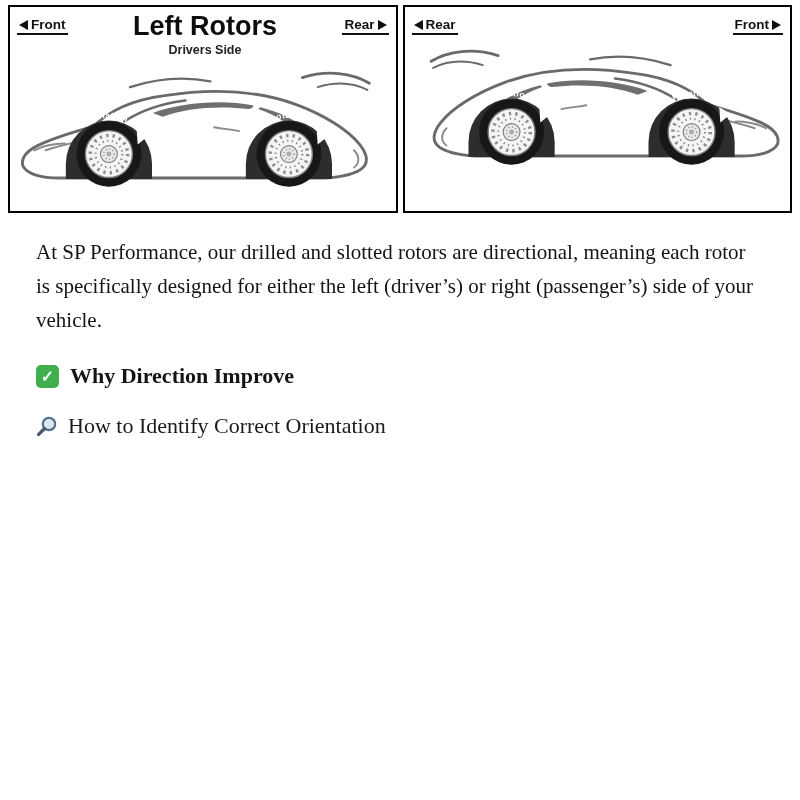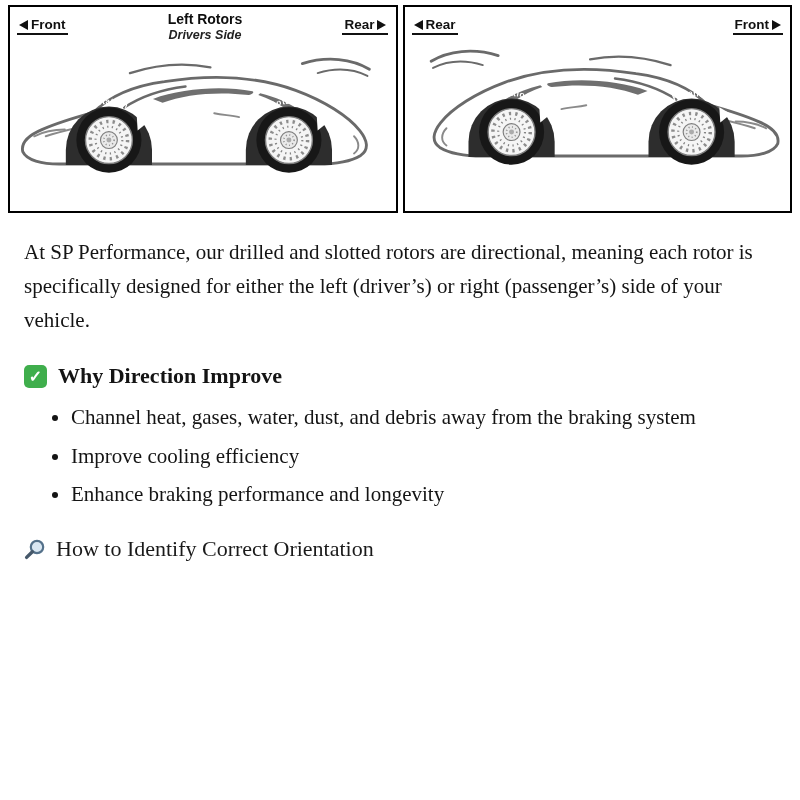--- a/index.html
+++ b/index.html
@@ -10,27 +10,27 @@
   .panel{flex:1;border:2px solid #000;background:#fff;box-sizing:border-box;
          height:208px;padding:5px 7px 0;display:flex;flex-direction:column;
          font-family:"Liberation Sans",sans-serif;overflow:hidden;}
   .panel-header{display:flex;align-items:flex-start;justify-content:space-between;}
   .dir{font-weight:bold;font-size:13.5px;color:#111;border-bottom:2.5px solid #111;
        padding:1px 2px 1px;display:inline-flex;align-items:center;gap:3px;margin-top:4px;}
   .tri{width:0;height:0;border-top:5px solid transparent;border-bottom:5px solid transparent;display:inline-block;}
   .tri-left{border-right:9px solid #111;}
   .tri-right{border-left:9px solid #111;}
   .panel-titles{text-align:center;line-height:1.1;}
-  .panel-title{font-size:14px;font-weight:bold;color:#0d0d0d;}
-  .panel-subtitle{font-size:12.5px;font-style:italic;font-weight:bold;color:#222;margin-top:2px;}
+  .panel-title{font-size:27px;font-weight:bold;color:#0d0d0d;}
+  .panel-subtitle{font-size:12.5px;font-weight:bold;color:#222;margin-top:2px;}
   .car-svg{width:100%;height:152px;display:block;margin-top:1px;}
   .rot-text{font-size:8.5px;font-weight:bold;fill:#ffffff;font-family:"Liberation Sans",sans-serif;letter-spacing:.5px;}
 
   
-  .content{padding:14px 24px 12px;}
+  .content{padding:14px 36px 12px;}
   .intro{font-size:21px;line-height:1.62;margin:8px 0 0;}
   .h-check{display:flex;align-items:center;gap:11px;font-size:22px;font-weight:bold;margin:26px 0 0;}
   .check-icon{display:inline-flex;width:23px;height:23px;border-radius:5px;background:#3fae4c;
               color:#fff;align-items:center;justify-content:center;font-size:16px;font-weight:bold;
               font-family:"Liberation Sans",sans-serif;flex:0 0 auto;}
   .lead{font-size:21px;margin:22px 0 0;}
   ul.bullets{margin:12px 0 0;padding-left:47px;}
   ul.bullets li{font-size:21px;line-height:1.6;margin-bottom:5px;}
   .h-search{display:flex;align-items:center;gap:10px;font-size:22px;font-weight:normal;
             color:#1a1a1a;margin:24px 0 0;}
@@ -125,25 +125,20 @@
 <div class="content">
 
   <p class="intro">At SP Performance, our drilled and slotted rotors are directional, meaning each rotor is specifically designed for either the left (driver’s) or right (passenger’s) side of your vehicle.</p>
 
   <div class="h-check">
     <span class="check-icon">✓</span>
     <span>Why Direction Improve</span>
   </div>
 
 
-  <ul class="bullets">
-    <li>Channel heat, gases, water, dust, and debris away from the braking system</li>
-    <li>Improve cooling efficiency</li>
-    <li>Enhance braking performance and longevity</li>
-  </ul>
 
   <div class="h-search">
     <svg class="mag-icon" width="22" height="22" viewBox="0 0 22 22">
       <circle cx="13" cy="9" r="6.2" fill="#d9e7f2" stroke="#54718a" stroke-width="2.2"></circle>
       <line x1="8.4" y1="13.8" x2="2.6" y2="19.4" stroke="#46586a" stroke-width="3.4" stroke-linecap="round"></line>
     </svg>
     <span>How to Identify Correct Orientation</span>
   </div>
 
 

